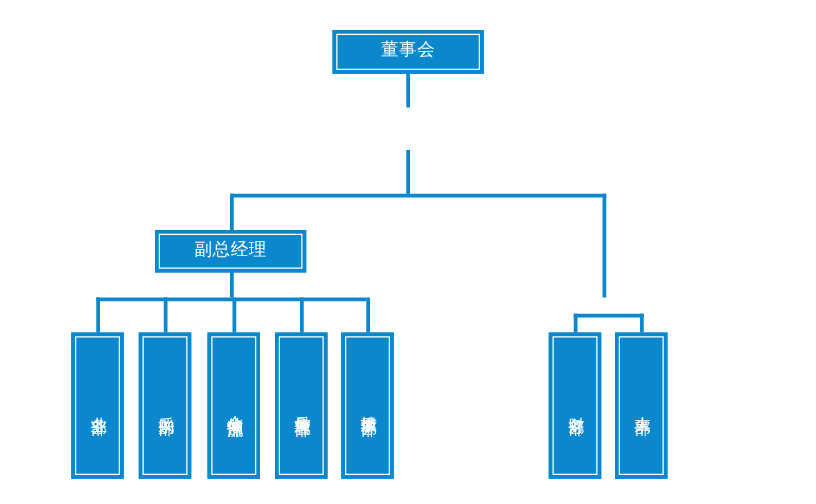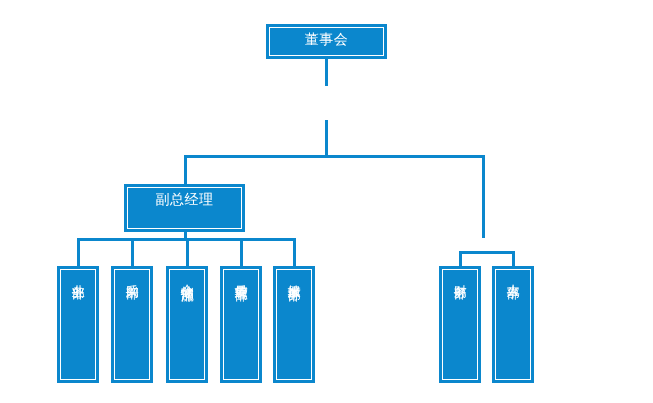--- a/index.html
+++ b/index.html
@@ -29,23 +29,24 @@
     display: flex;
     align-items: center;
     justify-content: center;
   }
   .node .inner {
     box-sizing: border-box;
     width: 100%;
     height: 100%;
     border: 1px solid #ffffff;
     display: flex;
-    align-items: flex-start;
+    align-items: center;
     justify-content: center;
     padding: 4px;
+    font-family: Liberation Mono, monospace;
   }
   .node .label {
     color: #ffffff;
     font-size: 14px;
     line-height: 1.05;
     letter-spacing: 0.5px;
     white-space: nowrap;
     text-align: center;
   }
   
@@ -93,21 +94,21 @@
   <div class="line v" style="left:459px; top:251px; height:15px;"></div>
   <div class="line v" style="left:512px; top:251px; height:15px;"></div>
 
   <div class="node" style="left:266px; top:24px; width:121px; height:35px;">
     <div class="inner">
       <span class="label">董事会</span>
     </div>
   </div>
 
 
-  <div class="node" style="left:124px; top:184px; width:121px; height:48px;">
+  <div class="node" style="left:124px; top:184px; width:121px; height:34px;">
     <div class="inner">
       <span class="label">副总经理</span>
     </div>
   </div>
 
   <div class="node vertical" style="left:57px; top:266px; width:42px; height:117px;">
     <div class="inner">
       <span class="label">业务部</span>
     </div>
   </div>

